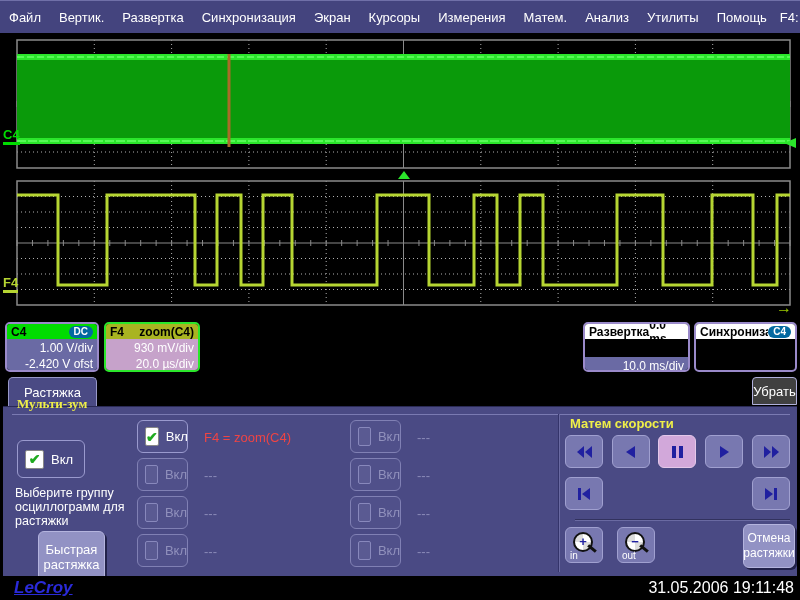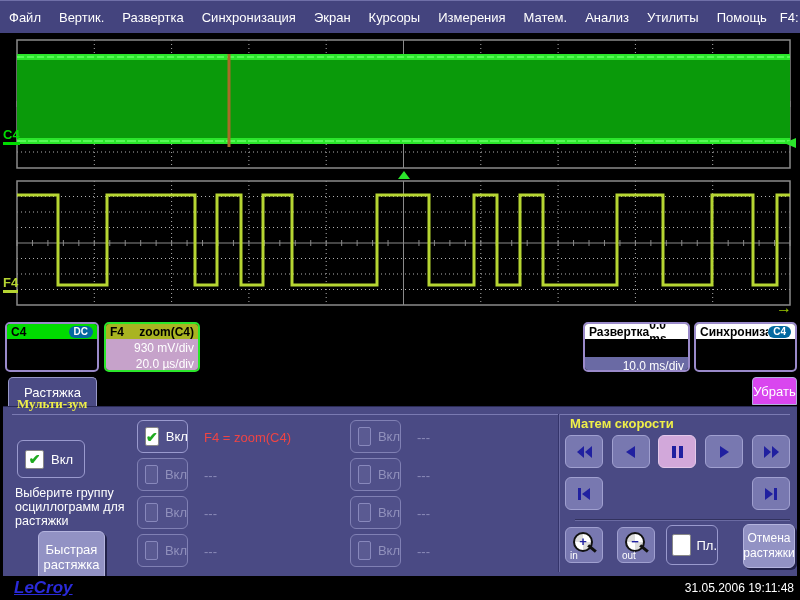--- a/index.html
+++ b/index.html
@@ -24,21 +24,21 @@
   .desc-head{height:15px;display:flex;align-items:center;padding:0 4px;font-weight:bold;color:#000;}
   .desc-body{height:35px;color:#fff;padding:1px 4px 0 4px;line-height:16px;}
   .badge{background:#0369a1;color:#fff;border-radius:6px;font-size:10px;font-weight:bold;
          padding:0 5px;line-height:12px;margin-left:auto;}
   .r{text-align:right;}
   .row2{display:flex;justify-content:space-between;}
   
   .dlg-tab{position:absolute;left:8px;top:377px;width:89px;height:29px;background:#4A4A84;
            border:1px solid #9898C8;border-bottom:none;border-radius:5px 5px 0 0;color:#fff;
            font-size:13px;display:flex;align-items:center;justify-content:center;box-sizing:border-box;}
-  .close-btn{position:absolute;left:752px;top:377px;width:45px;height:28px;background:#d946ef;
+  .close-btn{position:absolute;left:752px;top:377px;width:45px;height:28px;background:#404040;
              border:1px solid #B0B0DC;border-radius:4px 4px 0 0;color:#fff;font-size:13px;
              display:flex;align-items:center;justify-content:center;box-sizing:border-box;}
   .panel{position:absolute;left:3px;top:406px;width:794px;height:170px;background:#4A4A84;
          border-top:1px solid #2A2A55;box-sizing:border-box;}
   .panel-topline{position:absolute;left:12px;top:414px;width:778px;height:1px;background:#7A7AB2;}
   .v-divider{position:absolute;left:558px;top:414px;width:1px;height:158px;background:#34346A;
              border-right:1px solid #6A6AA2;}
   .yellow-label{position:absolute;color:#F0F048;font-size:13px;font-weight:bold;}
   .hint-text{position:absolute;left:15px;top:486px;width:125px;color:#fff;font-size:12.5px;line-height:14px;}
   .purple-btn{position:absolute;background:#9292C4;border:1px solid #B4B4DE;border-radius:6px;
@@ -69,21 +69,21 @@
             display:flex;align-items:center;justify-content:center;color:#2020A0;font-size:13px;
             font-weight:bold;line-height:14px;}
   .mag-handle{position:absolute;left:21px;top:19px;width:10px;height:3px;background:#111;
               transform:rotate(40deg);}
   .mag-label{position:absolute;left:4px;bottom:1px;color:#fff;font-size:10px;}
   
   .statusbar{position:absolute;left:0;top:576px;width:800px;height:24px;background:#000;
              display:flex;align-items:center;}
   .brand{margin-left:14px;color:#2A2AD8;font-size:17px;font-weight:bold;font-style:italic;
          text-decoration:underline;}
-  .clock{margin-left:auto;margin-right:6px;color:#fff;font-size:12px;text-align:center;}
+  .clock{margin-left:auto;margin-right:6px;color:#fff;font-size:16px;text-align:center;}
 </style>
 </head>
 <body>
 
 <div id="screen">
 
   <div class="menubar">
     <div id="menu-items" style="display:flex;">
         <div class="menu-item">Файл</div>
         <div class="menu-item">Вертик.</div>
@@ -252,20 +252,24 @@
     <div class="trace-label-c4">C4</div>
     <div class="trace-label-f4">F4</div>
     <div class="scroll-arrow">→</div>
   </div>
 
   <div class="desc-box" style="left:5px;width:94px;border:2px solid #9A8ACA;">
     <div class="desc-head" style="background:#00DC00;">
       <span>C4</span>
       <span class="badge">DC</span>
     </div>
+    <div class="desc-body" style="background:#6A6AA4;">
+      <div class="r">1.00 V/div</div>
+      <div class="r">-2.420 V ofst</div>
+    </div>
   </div>
 
   <div class="desc-box" style="left:104px;width:96px;border:2px solid #2BE62B;">
     <div class="desc-head" style="background:#A9B421;display:flex;justify-content:space-between;">
       <span>F4</span>
       <span>zoom(C4)</span>
     </div>
     <div class="desc-body" style="background:#C6A2CA;">
       <div class="r">930 mV/div</div>
       <div class="r">20.0 µs/div</div>
@@ -398,23 +402,19 @@
   <div class="mag-btn" style="left:565px;top:527px;">
     <div class="mag-lens">+</div>
     <div class="mag-handle"></div>
     <div class="mag-label">in</div>
   </div>
   <div class="mag-btn" style="left:617px;top:527px;">
     <div class="mag-lens">−</div>
     <div class="mag-handle"></div>
     <div class="mag-label">out</div>
   </div>
-  <div class="chk-group" style="left:666px;top:525px;width:52px;height:40px;background:transparent;gap:5px;padding-left:5px;">
-    <span class="chk-box chk-white" style="width:20px;height:20px;"></span>
-    <span class="chk-label">Пл.</span>
-  </div>
   <div class="purple-btn" id="cancel-zoom-btn" style="left:743px;top:524px;width:52px;height:44px;font-size:12px;">Отмена<br>растяжки</div>
 
   <div class="statusbar">
     <span class="brand">LeCroy</span>
     <span class="clock">31.05.2006 19:11:48</span>
   </div>
 </div>
 
 </body></html>

